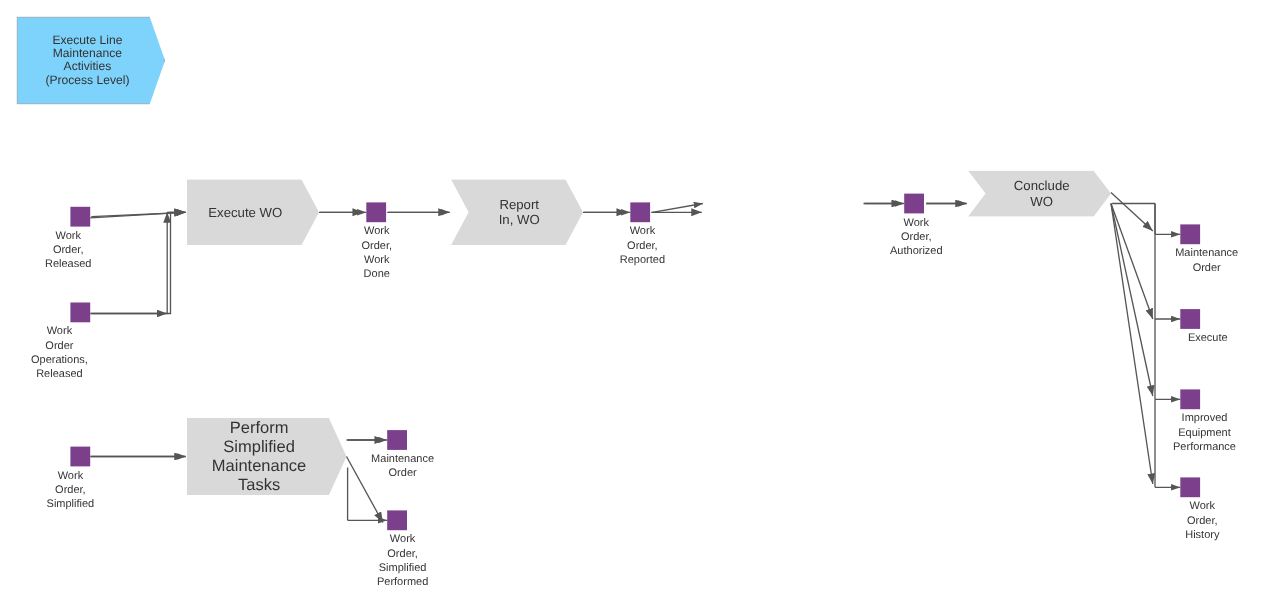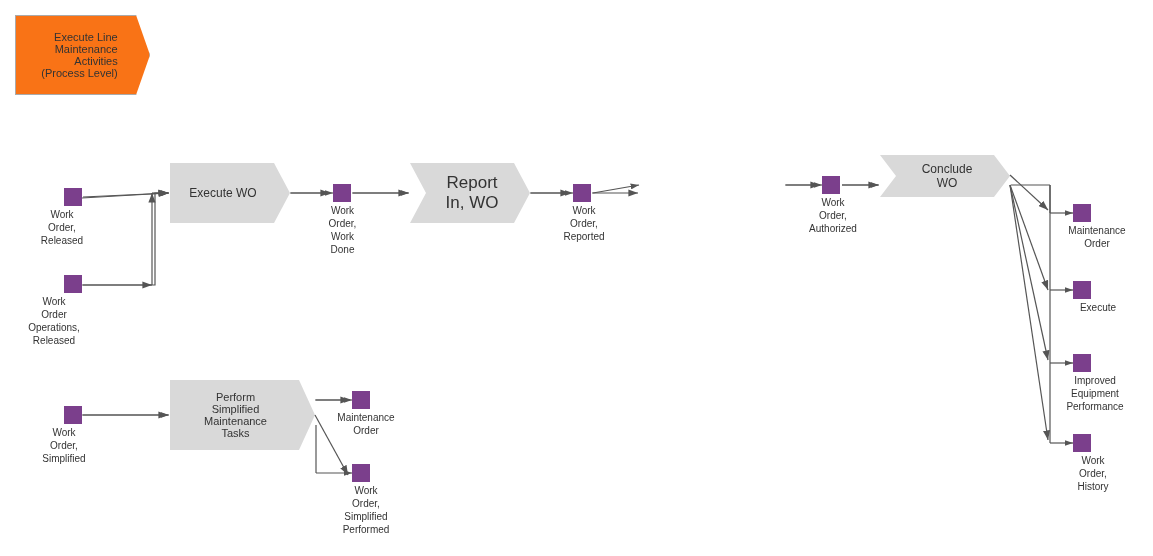--- a/index.html
+++ b/index.html
@@ -16,25 +16,25 @@
       position: absolute;
       top: 0; left: 0;
       width: 1153px;
       height: 556px;
     }
     
     .process-banner {
       position: absolute;
       top: 15px;
       left: 15px;
-      background: #f97316;
+      background: #7dd3fc;
       border: 1px solid #aaa;
       padding: 8px 18px 8px 12px;
       font-size: 11px;
-      text-align: right;
+      text-align: center;
       color: #333;
       clip-path: polygon(0 0, calc(100% - 14px) 0, 100% 50%, calc(100% - 14px) 100%, 0 100%);
       min-width: 130px;
     }
     
     .chevron {
       position: absolute;
       background: #d9d9d9;
       display: flex;
       align-items: center;
@@ -86,30 +86,30 @@
 
   <div class="process-banner" style="top:15px; left:15px; width:135px; height:80px; display:flex; flex-direction:column; align-items:center; justify-content:center; font-size:11px;">
     <span>Execute Line<br>Maintenance<br>Activities<br>(Process Level)</span>
   </div>
 
   <div class="chevron chevron-first" style="left:170px; top:163px; width:120px; height:60px; font-size:12px;">
     <span>Execute
 WO</span>
   </div>
 
-  <div class="chevron" style="left:410px; top:163px; width:120px; height:60px; font-size:17px;">
+  <div class="chevron" style="left:410px; top:163px; width:120px; height:60px; font-size:12px;">
     <span>Report<br>In, WO</span>
   </div>
 
 
   <div class="chevron" style="left:880px; top:155px; width:130px; height:42px; font-size:12px;">
     <span>Conclude<br>WO</span>
   </div>
 
-  <div class="chevron chevron-first" style="left:170px; top:380px; width:145px; height:70px; font-size:11px;">
+  <div class="chevron chevron-first" style="left:170px; top:380px; width:145px; height:70px; font-size:15px;">
     <span>Perform<br>Simplified<br>Maintenance<br>Tasks</span>
   </div>
 
   <svg class="arrows">
     <defs>
       <marker id="arrowhead" markerWidth="8" markerHeight="6" refX="8" refY="3" orient="auto">
         <polygon points="0 0, 8 3, 0 6" fill="#555"></polygon>
       </marker>
     </defs>
 

